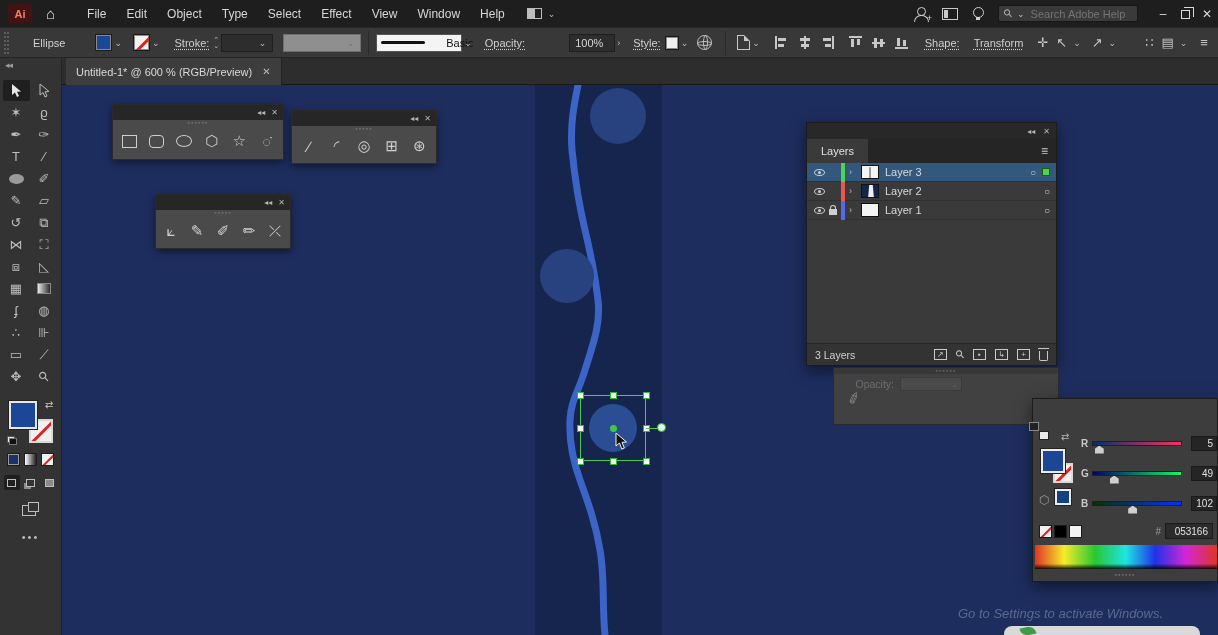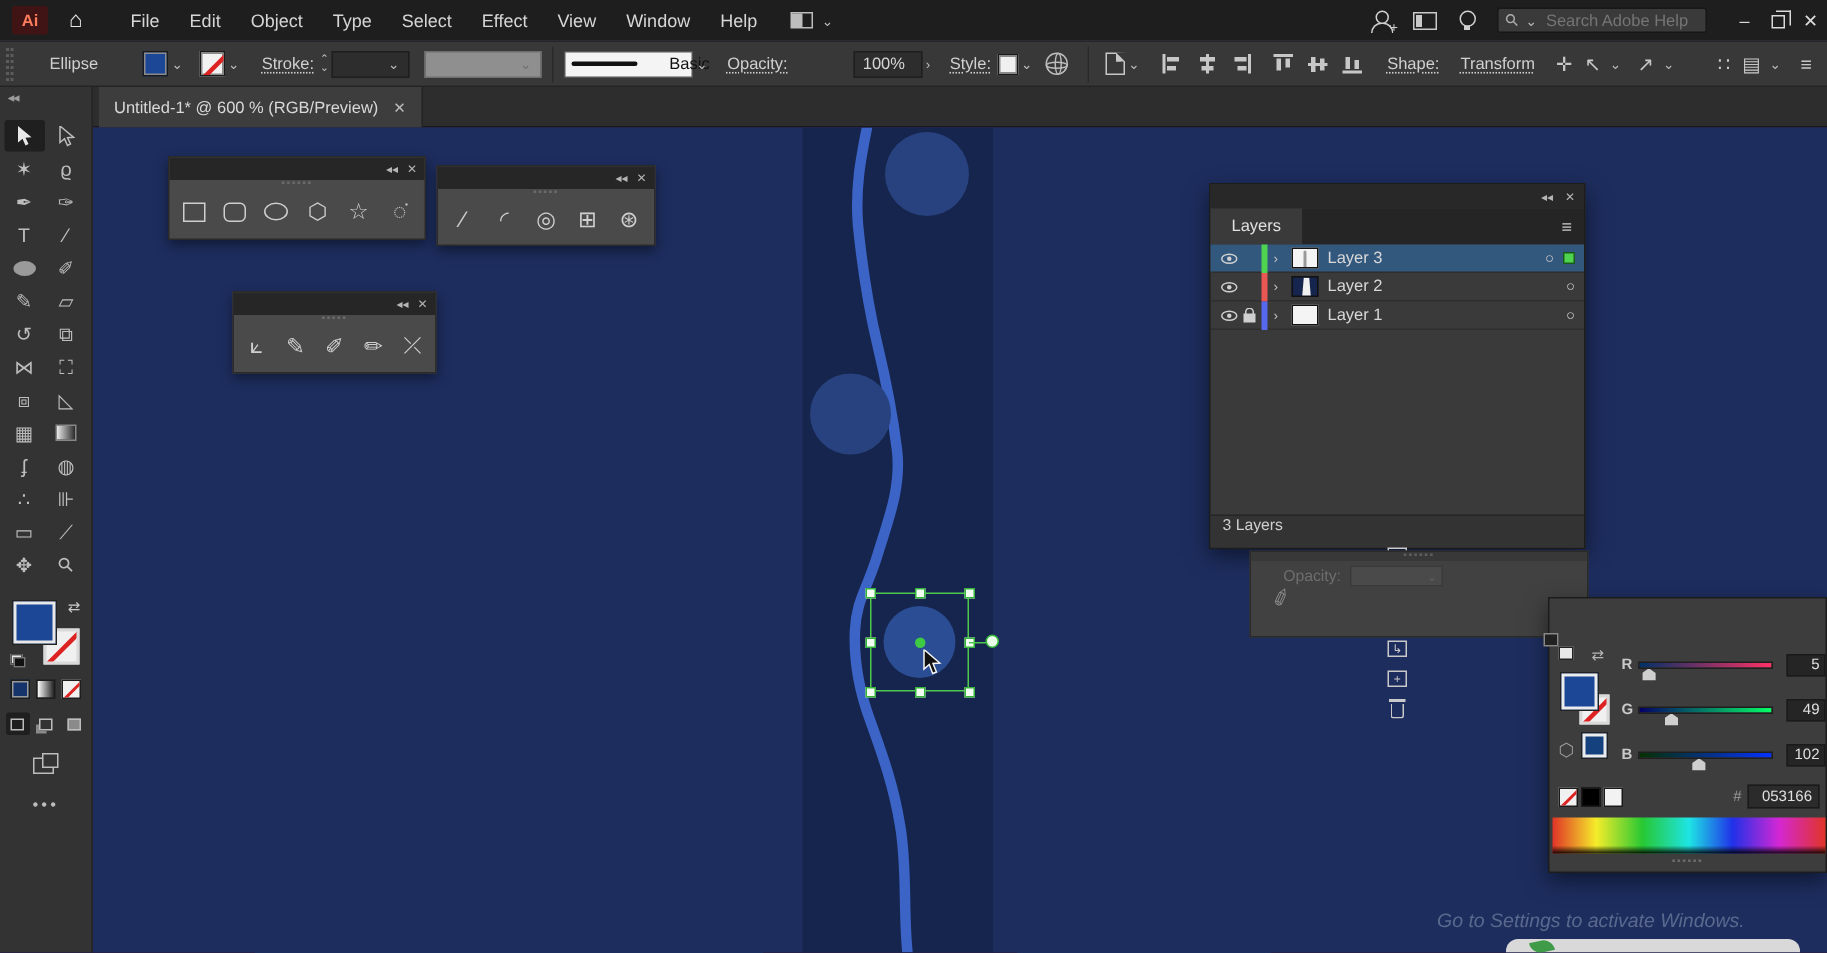--- a/index.html
+++ b/index.html
@@ -1,19 +1,19 @@
 <!DOCTYPE html>
 <html><head>
 <meta charset="utf-8">
 <style>
   * { margin:0; padding:0; box-sizing:border-box; }
   html,body { width:1218px; height:635px; overflow:hidden; background:#1d1d1d;
               font-family:"Liberation Sans", sans-serif; }
   .abs { position:absolute; }
-  #app { position:relative; width:1218px; height:635px; background:#4c1d95;padding-left:37px; }
+  #app { position:relative; width:1218px; height:635px; background:#7f1d1d;padding-left:37px; }
 
   
   #titlebar { position:absolute; left:0; top:0; width:1218px; height:27px; background:#1e1e1e;
               display:flex; align-items:center; color:#d6d6d6; font-size:12px; }
   .ai-logo { width:24px; height:19px; margin-left:8px; background:#401414; color:#ff7c5c;
              font-weight:bold; font-size:11px; display:flex; align-items:center; justify-content:center;
              border-radius:2px; }
   .home-ic { margin-left:14px; font-size:15px; color:#e8e8e8; }
   #menus { display:flex; margin-left:22px; gap:0; }
   #menus span { padding:5px 10px; cursor:default; }
@@ -148,21 +148,21 @@
   .lock::before { content:''; position:absolute; left:1px; top:-4px; width:4px; height:4px; border:1.5px solid #cfcfcf; border-bottom:none; border-radius:3px 3px 0 0; }
   .lcolor { width:4px; height:19px; margin-right:4px; }
   .lchev { color:#c0c0c0; font-size:9px; width:10px; }
   .lthumb { width:18px; height:14px; background:#f4f4f4; border:1px solid #111; margin:0 6px 0 2px; position:relative; overflow:hidden; }
   .lthumb.dark { background:#16254d; }
   .lthumb.dark::before { content:''; position:absolute; left:6px; top:0; width:6px; height:14px; background:#f0f0f0; clip-path:polygon(20% 0,80% 0,100% 100%,0% 100%); }
   .lthumb.wave::before { content:''; position:absolute; left:7px; top:1px; width:2px; height:12px; background:#9a9a9a; border-radius:2px; }
   .ltarget { margin-left:auto; margin-right:6px; color:#c9c9c9; font-size:10px; }
   .lsel-chip { width:8px; height:8px; background:#4fd44f; border:1px solid #1a5c1a; margin-right:6px; }
   #layers .pfoot { position:absolute; left:0; bottom:0; width:100%; height:22px; background:#333333; border-top:1px solid #262626;
-                   display:flex; align-items:center; gap:9px; padding:0 8px; color:#c9c9c9;flex-direction:column; }
+                   display:flex; align-items:center; gap:9px; padding:0 8px; color:#c9c9c9; }
   #layers .pfoot .cnt { font-size:10.5px; margin-right:auto; color:#cfcfcf; }
   .fico { font-size:11px; color:#c9c9c9; display:flex; align-items:center; justify-content:center; }
   .boxic { width:13px; height:11px; border:1px solid #c9c9c9; font-size:8px; display:flex; align-items:center; justify-content:center; }
   .trash { position:relative; width:9px; height:10px; border:1px solid #c9c9c9; border-top:none; border-radius:0 0 2px 2px; margin-top:2px; }
   .trash::before { content:''; position:absolute; left:-2px; top:-3px; width:11px; height:1.5px; background:#c9c9c9; }
 
   
   #gradpop { position:absolute; left:833px; top:367px; width:226px; height:58px; background:#414141; border:1px solid #2a2a2a; }
   #gradpop .dots { height:6px; text-align:center; color:#5e5e5e; font-size:7px; line-height:5px; letter-spacing:1px; background:#383838; }
   #gradpop .grow { display:flex; align-items:center; gap:6px; padding:3px 8px 0 8px; color:#6e6e6e; font-size:10.5px; }

